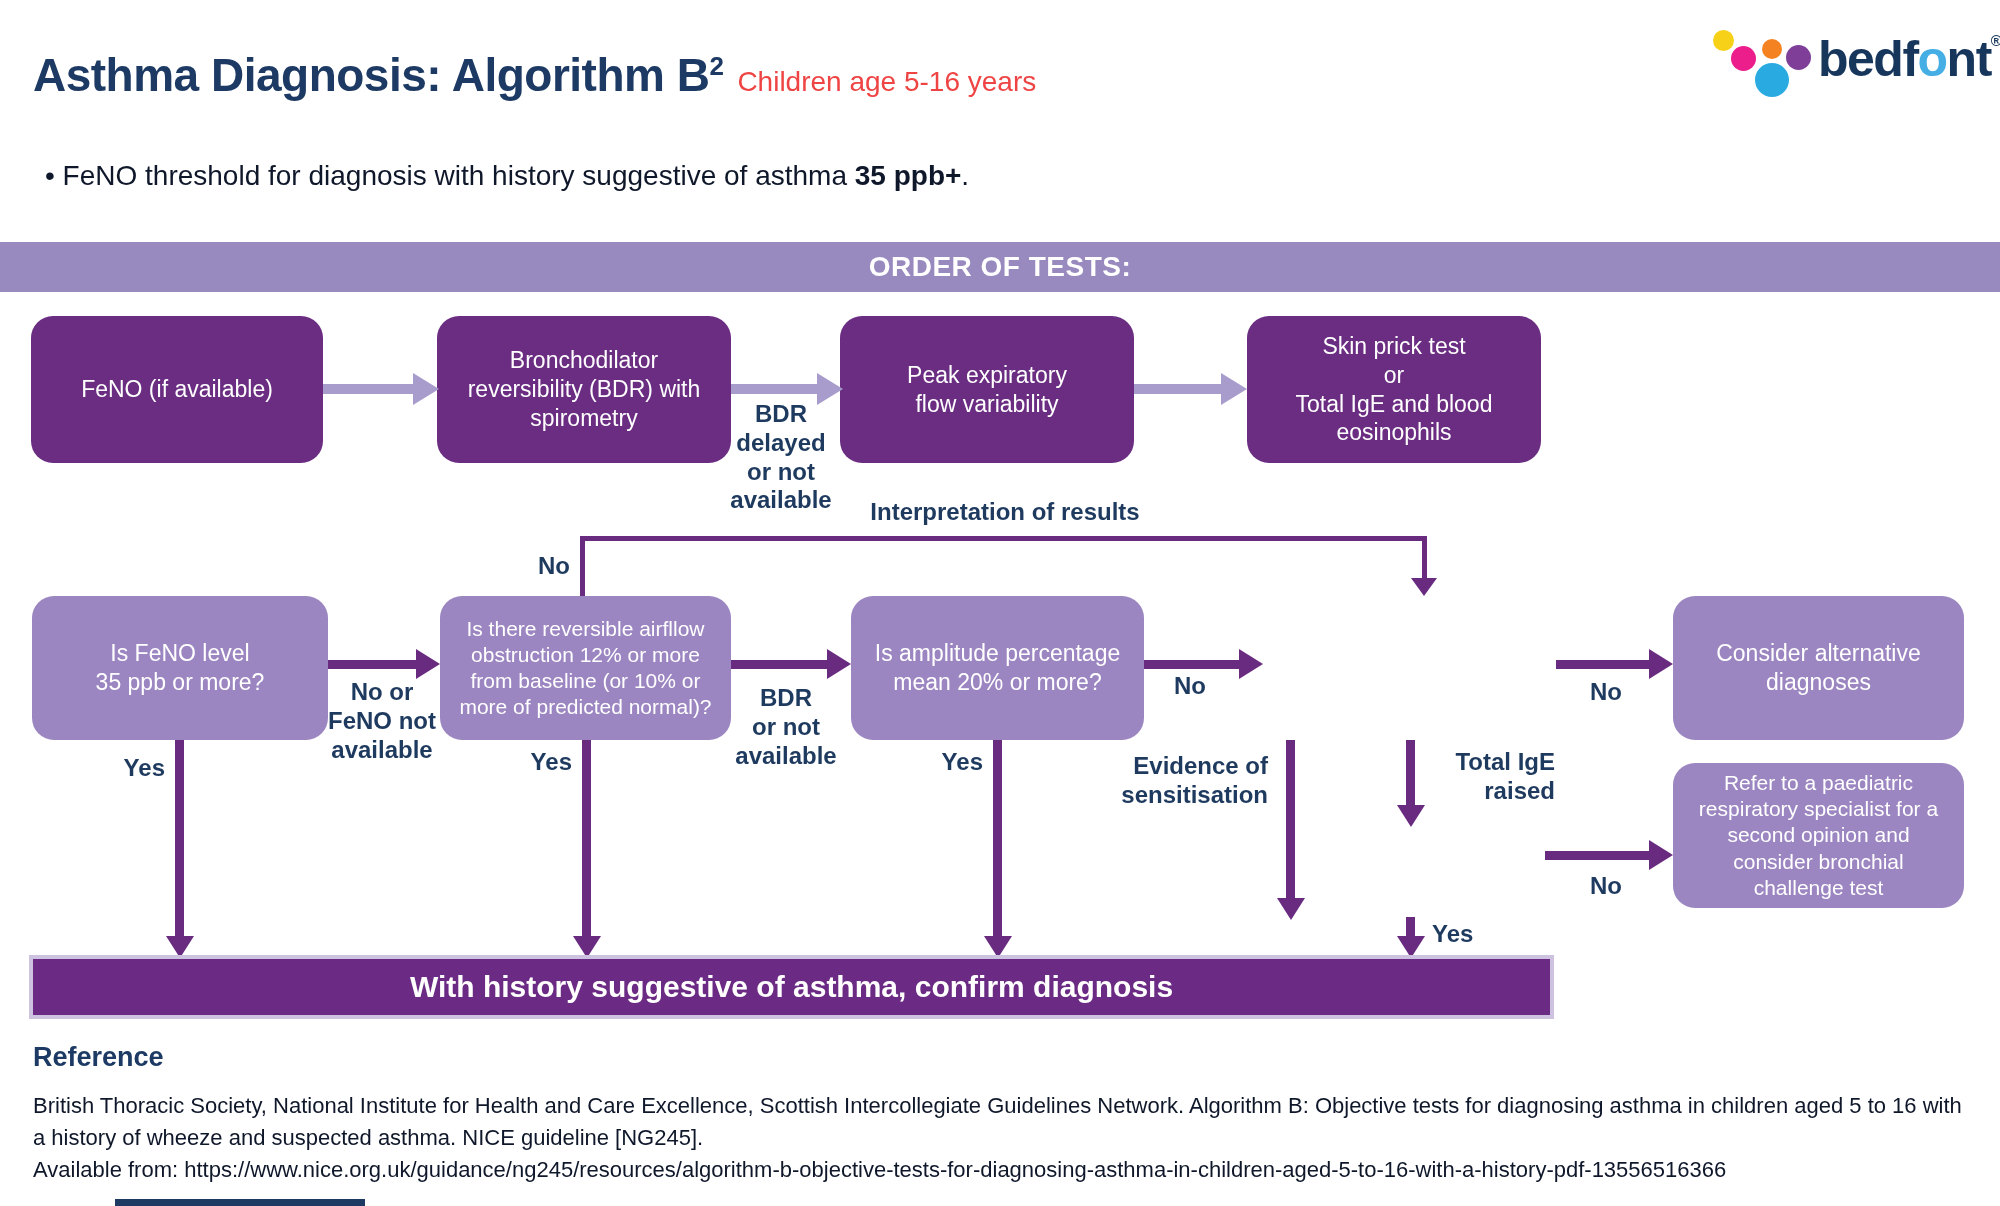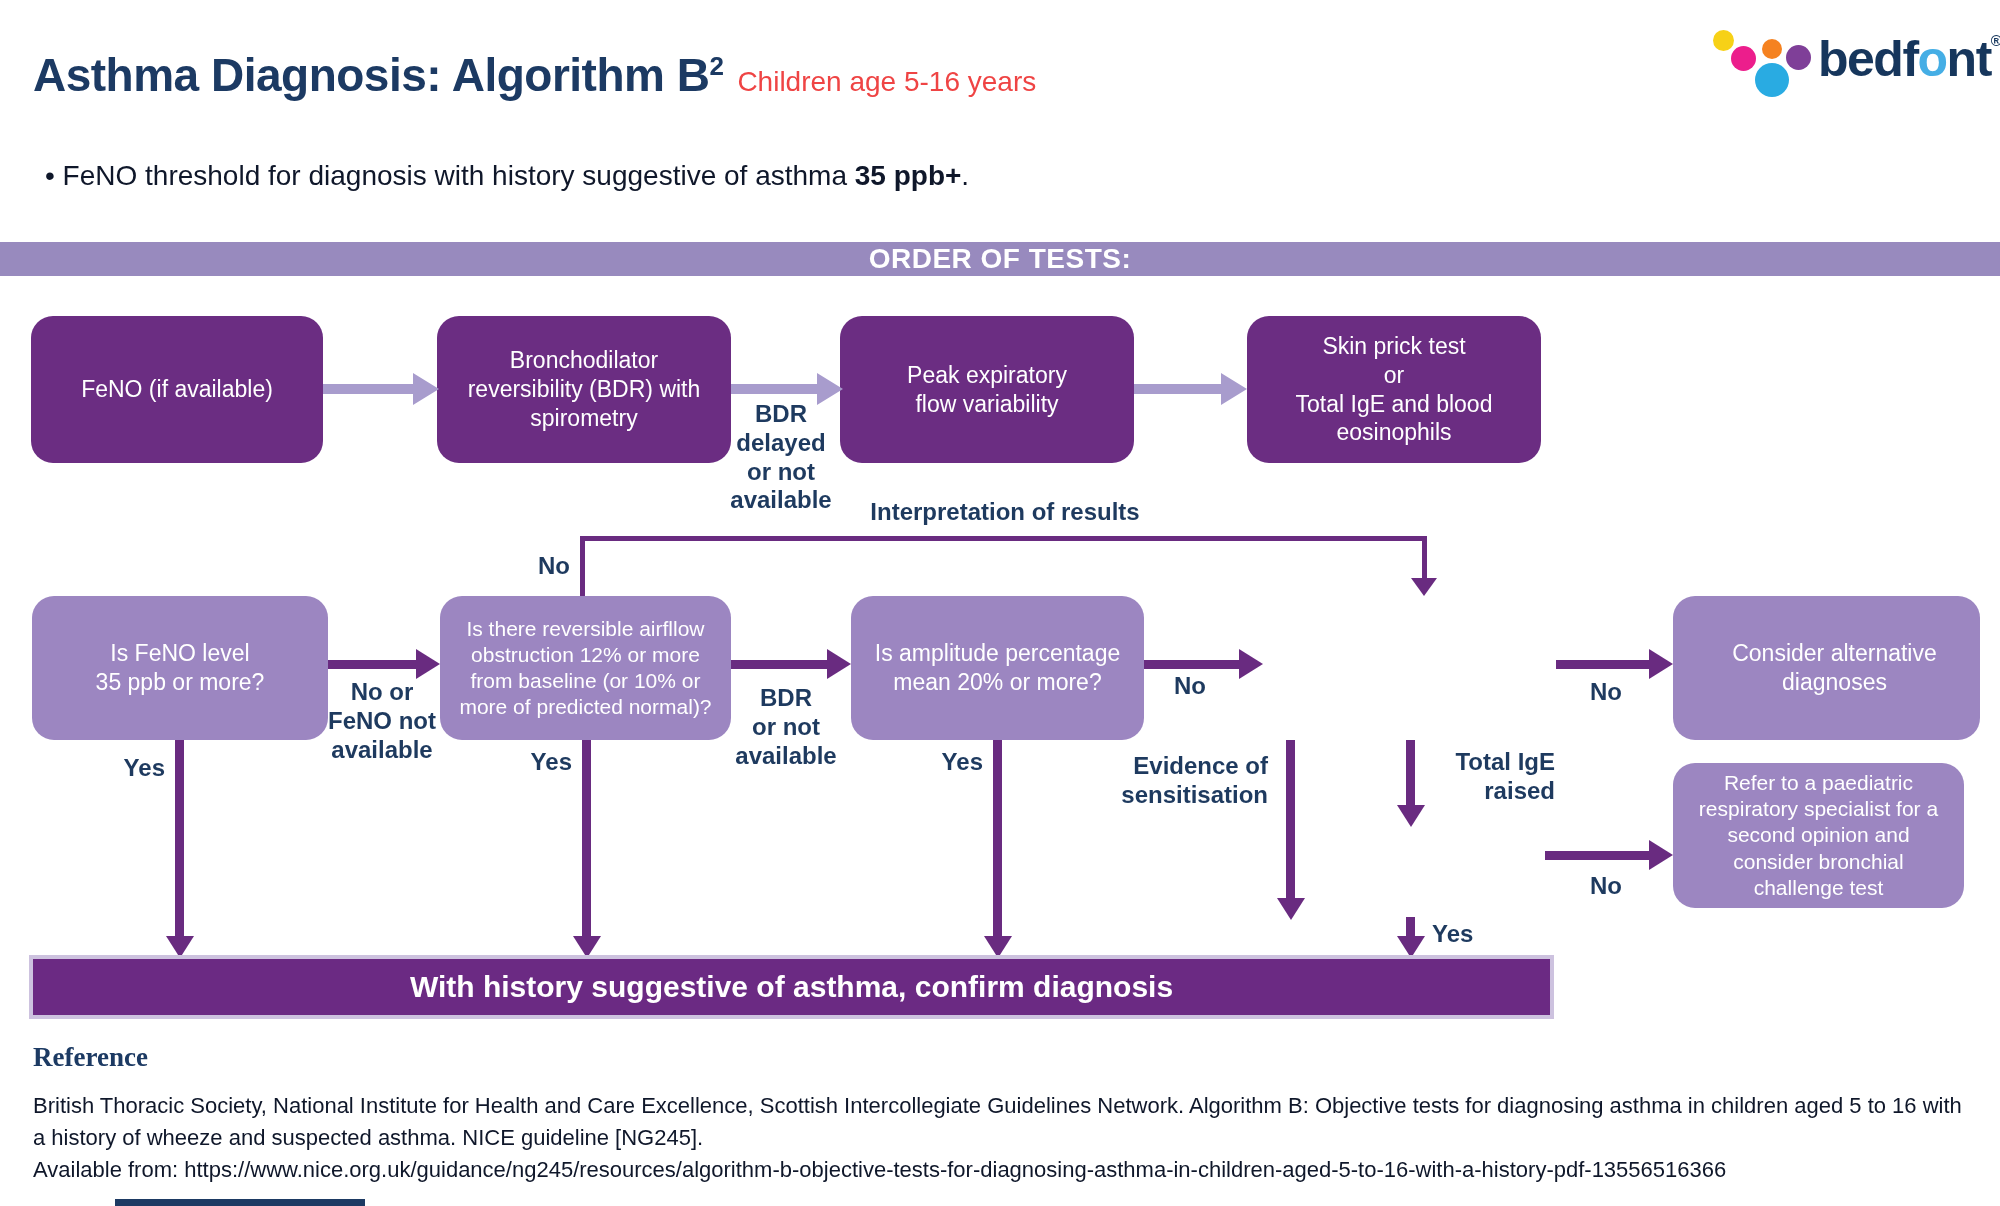--- a/index.html
+++ b/index.html
@@ -10,21 +10,21 @@
   .abs{position:absolute;}
   .ml{white-space:pre-line;}
   
   .title-row{left:33px;top:48px;width:1500px;display:flex;align-items:baseline;gap:14px;}
   .title-main{font-size:46px;font-weight:bold;color:#1c3a63;letter-spacing:-0.5px;}
   .title-main sup{font-size:26px;}
   .title-sub{font-size:28px;color:#ef4444;}
   .bullet-line{left:45px;top:160px;font-size:28px;color:#0f172a;}
   .bullet-line b{font-weight:bold;}
   
-  .band{left:0;top:242px;width:2000px;height:34px;background:#988abe;display:flex;align-items:center;justify-content:center;text-align:right;}
+  .band{left:0;top:242px;width:2000px;height:50px;background:#988abe;display:flex;align-items:center;justify-content:center;text-align:right;}
   .band span{color:#fff;font-weight:bold;font-size:28px;letter-spacing:0.5px;}
   
   .box{display:flex;align-items:center;justify-content:center;text-align:center;color:#fff;border-radius:22px;line-height:1.25;}
   .box-dark{background:#6b2d82;font-size:23px;}
   .box-light{background:#9c86c1;font-size:23px;}
   .tight{font-size:21px;}
   
   .hshaft{height:10px;background:#a89ccd;}
   .hshaft-dark{height:9px;background:#692b80;}
   .vshaft{width:9px;background:#692b80;}
@@ -35,21 +35,21 @@
   .head-down-sm{width:0;height:0;border-left:13px solid transparent;border-right:13px solid transparent;border-top:18px solid #692b80;}
   
   .lbl{font-weight:bold;color:#1e3a5f;font-size:24px;line-height:1.2;text-align:center;}
   .lbl-r{text-align:right;}
   .lbl-l{text-align:left;}
   
   .confirm{left:29px;top:955px;width:1517px;height:56px;background:#6b2a83;border:4px solid #cdc2df;
            display:flex;align-items:center;justify-content:center;}
   .confirm span{color:#fff;font-weight:bold;font-size:30px;}
   
-  .ref-head{left:33px;top:1042px;font-size:27px;font-weight:bold;color:#1c3a63;font-family:Liberation Serif, serif;}
+  .ref-head{left:33px;top:1042px;font-size:27px;font-weight:bold;color:#1c3a63;}
   .ref-text{left:33px;top:1090px;width:1945px;font-size:22px;color:#0f172a;line-height:1.45;}
   
   .logo{left:1700px;top:8px;width:295px;height:92px;}
   .dot{position:absolute;border-radius:50%;}
   .logo-text{position:absolute;left:118px;top:22px;font-size:50px;font-weight:bold;color:#16365c;letter-spacing:-1.5px;}
   .logo-o{color:#45aee5;}
   .logo-reg{font-size:15px;vertical-align:top;position:relative;top:2px;}
   .footer-strip{left:115px;top:1199px;width:250px;height:7px;background:#1d3a63;}
 </style>
 </head>
@@ -112,21 +112,21 @@
   <div class="abs lbl lbl-r" style="left:510px;top:552px;width:60px;">No</div>
 
   <div class="abs box box-light ml" style="left:32px;top:596px;width:296px;height:144px;">Is FeNO level
 35 ppb or more?</div>
   <div class="abs box box-light tight ml" style="left:440px;top:596px;width:291px;height:144px;">Is there reversible airfllow
 obstruction 12% or more
 from baseline (or 10% or
 more of predicted normal)?</div>
   <div class="abs box box-light ml" style="left:851px;top:596px;width:293px;height:144px;">Is amplitude percentage
 mean 20% or more?</div>
-  <div class="abs box box-light ml" style="left:1673px;top:596px;width:291px;height:144px;padding-left:16px;">Consider alternative
+  <div class="abs box box-light ml" style="left:1673px;top:596px;width:291px;height:144px;">Consider alternative
 diagnoses</div>
 
   <div class="abs hshaft-dark" style="left:328px;top:660px;width:88px;"></div>
   <div class="abs head-right-dark" style="left:416px;top:649px;"></div>
   <div class="abs hshaft-dark" style="left:731px;top:660px;width:96px;"></div>
   <div class="abs head-right-dark" style="left:827px;top:649px;"></div>
   <div class="abs hshaft-dark" style="left:1144px;top:660px;width:95px;"></div>
   <div class="abs head-right-dark" style="left:1239px;top:649px;"></div>
   <div class="abs hshaft-dark" style="left:1556px;top:660px;width:93px;"></div>
   <div class="abs head-right-dark" style="left:1649px;top:649px;"></div>

